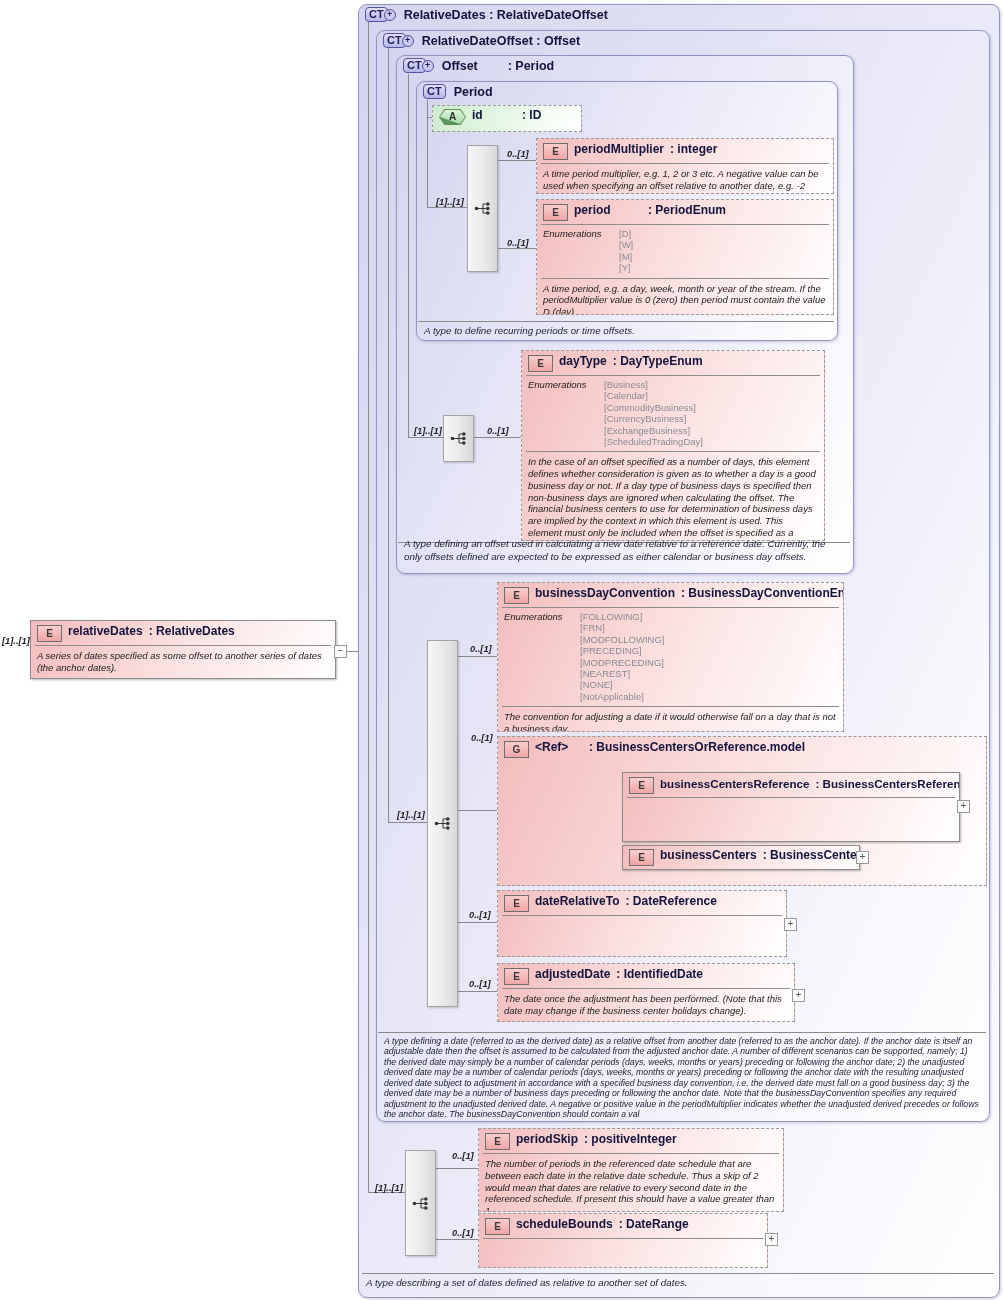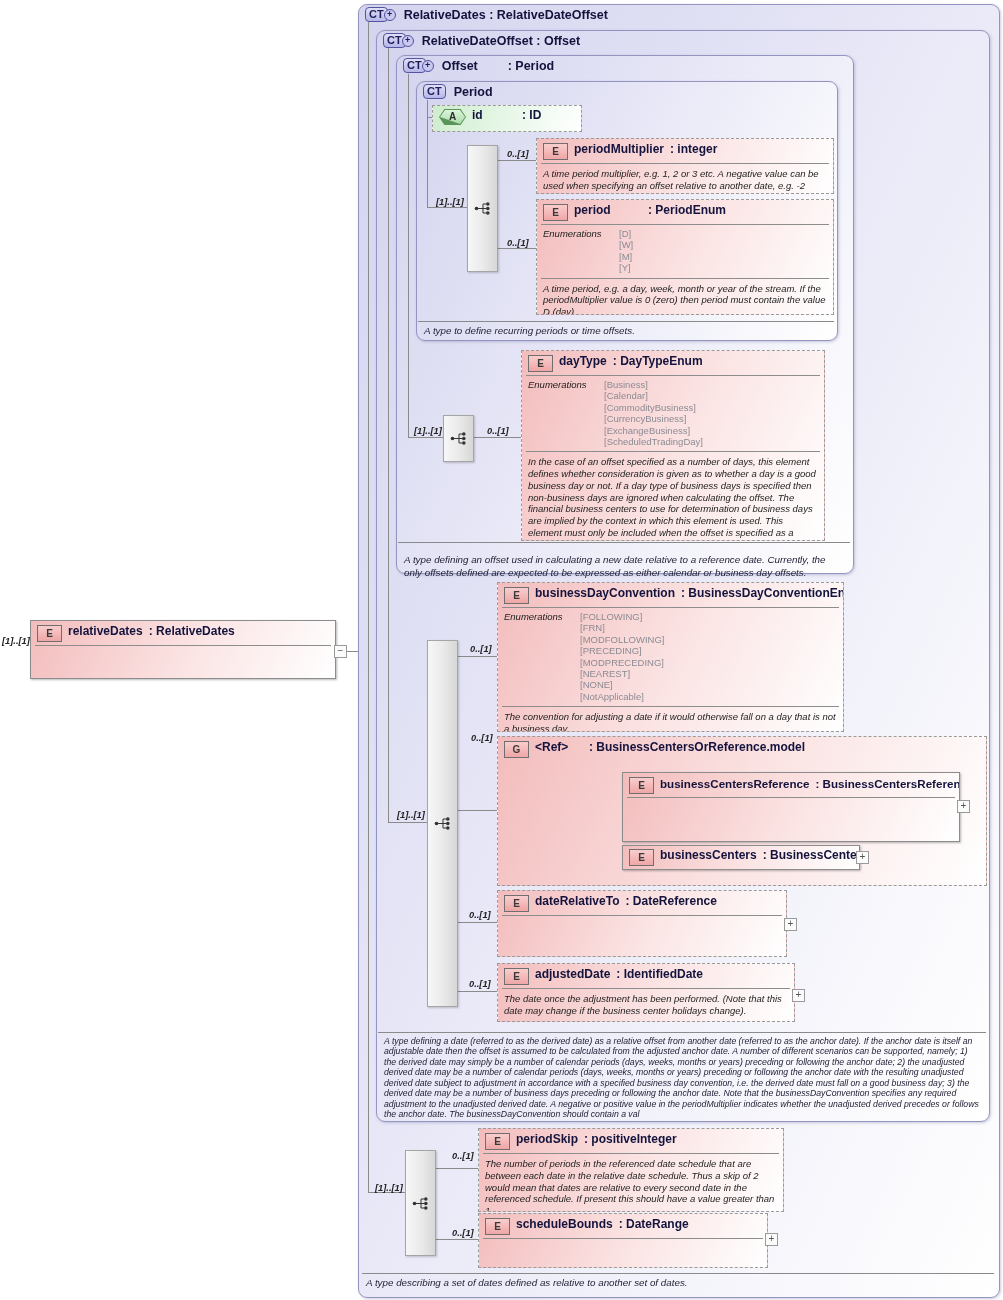--- a/index.html
+++ b/index.html
@@ -101,21 +101,21 @@
     <span class="icon-ct">
         <span class="ct-body">CT</span>
       </span>
     <span>Period</span>
   </div>
 
   <div class="hline" style="left:418px;top:321px;width:416px;"></div>
   <div class="ct-footer" style="left:424px;top:325px;width:404px;">A type to define recurring periods or time offsets.</div>
 
   <div class="hline" style="left:398px;top:542px;width:452px;"></div>
-  <div class="ct-footer" style="left:404px;top:554px;width:440px;">A type defining an offset used in calculating a new date relative to a reference date. Currently, the only offsets defined are expected to be expressed as either calendar or business day offsets.</div>
+  <div class="ct-footer" style="left:404px;top:538px;width:440px;">A type defining an offset used in calculating a new date relative to a reference date. Currently, the only offsets defined are expected to be expressed as either calendar or business day offsets.</div>
 
   <div class="hline" style="left:378px;top:1032px;width:608px;"></div>
   <div class="ct-footer small" style="left:384px;top:1036px;width:598px;">A type defining a date (referred to as the derived date) as a relative offset from another date (referred to as the anchor date). If the anchor date is itself an adjustable date then the offset is assumed to be calculated from the adjusted anchor date. A number of different scenarios can be supported, namely; 1) the derived date may simply be a number of calendar periods (days, weeks, months or years) preceding or following the anchor date; 2) the unadjusted derived date may be a number of calendar periods (days, weeks, months or years) preceding or following the anchor date with the resulting unadjusted derived date subject to adjustment in accordance with a specified business day convention, i.e. the derived date must fall on a good business day; 3) the derived date may be a number of business days preceding or following the anchor date. Note that the businessDayConvention specifies any required adjustment to the unadjusted derived date. A negative or positive value in the periodMultiplier indicates whether the unadjusted derived precedes or follows the anchor date. The businessDayConvention should contain a val</div>
 
   <div class="hline" style="left:362px;top:1273px;width:632px;"></div>
   <div class="ct-footer" style="left:366px;top:1277px;width:620px;">A type describing a set of dates defined as relative to another set of dates.</div>
 
   <div class="vline" style="left:368px;top:22px;height:1170px;"></div>
   <div class="hline" style="left:368px;top:1192px;width:37px;"></div>
   <div class="vline" style="left:388px;top:48px;height:774px;"></div>
@@ -203,20 +203,21 @@
   <div class="card" style="left:452px;top:1228px;">0..[1]</div>
   <div class="card" style="left:2px;top:636px;">[1]..[1]</div>
 
   <div class="ebox solid" style="left:30px;top:620px;width:304px;height:57px;">
     <div class="ehead">
         <span class="icon-e">E</span>
       <span>relativeDates</span>
       <span>: RelativeDates</span>
       </div>
     <div class="esep"></div>
+    <div class="edesc">A series of dates specified as some offset to another series of dates (the anchor dates).</div>
   </div>
   <div class="expander" style="left:334px;top:645px;">−</div>
 
   <div class="ebox green" style="left:432px;top:105px;width:148px;height:25px;">
     <div class="ehead" style="padding-top:3px;">
       <span class="icon-a-outer">
           <span class="icon-a-inner">A</span>
         </span>
       <span class="ename gap44">id</span>
       <span>: ID</span>

